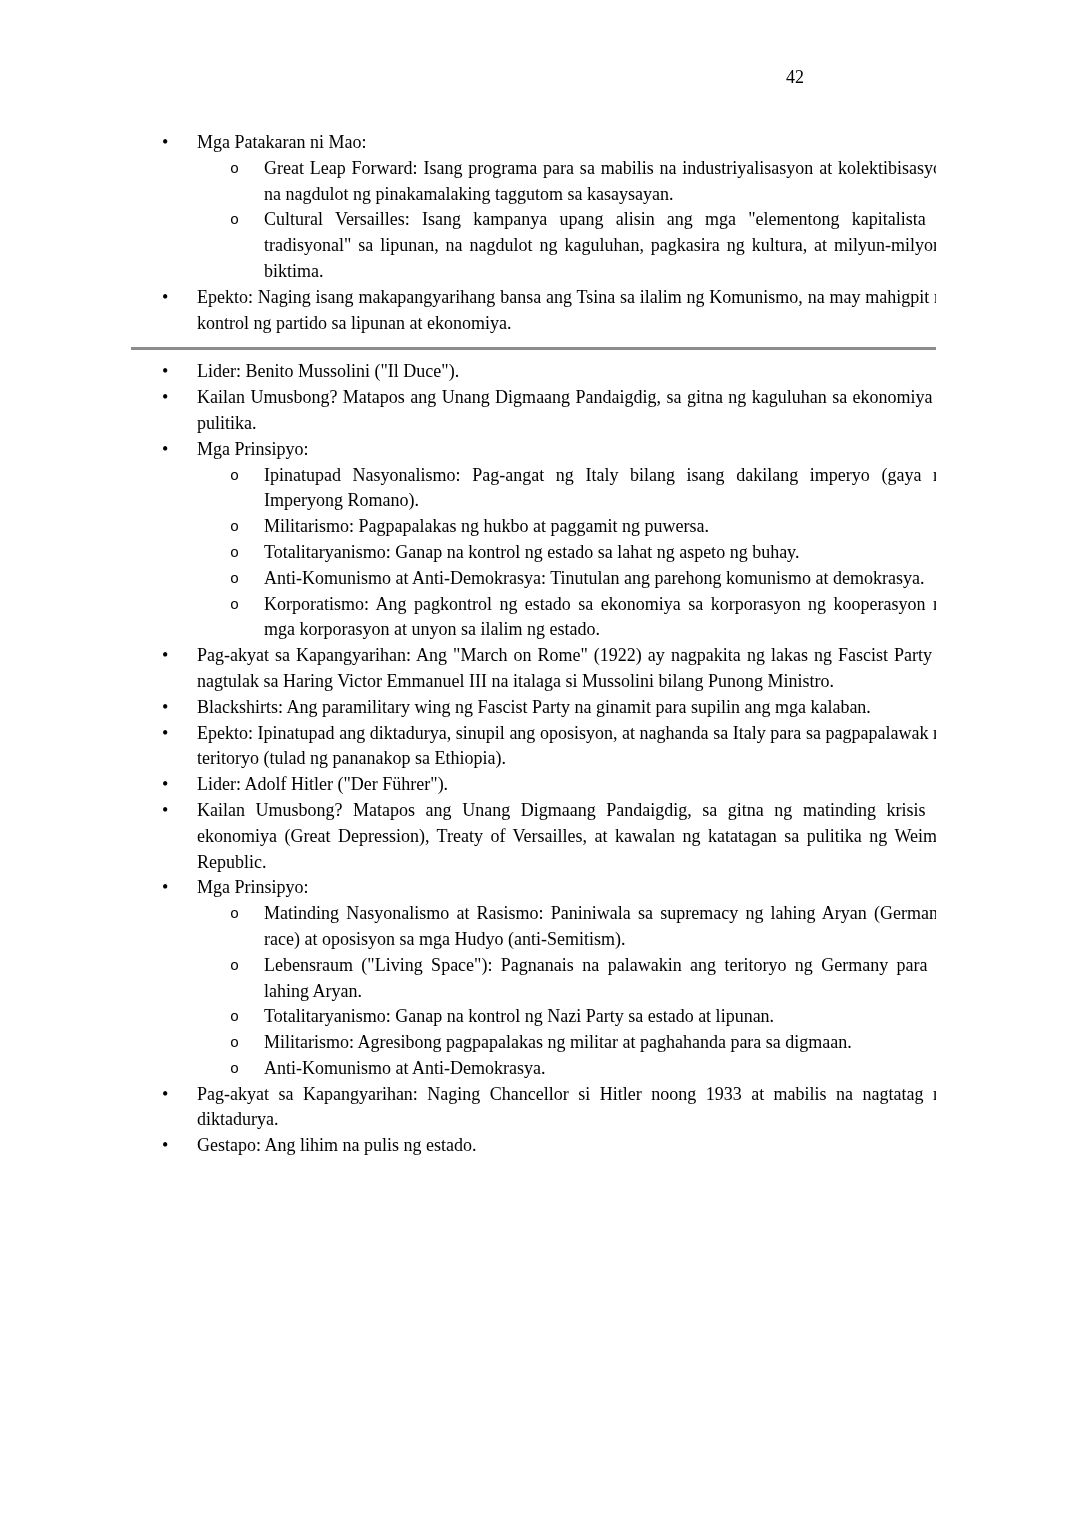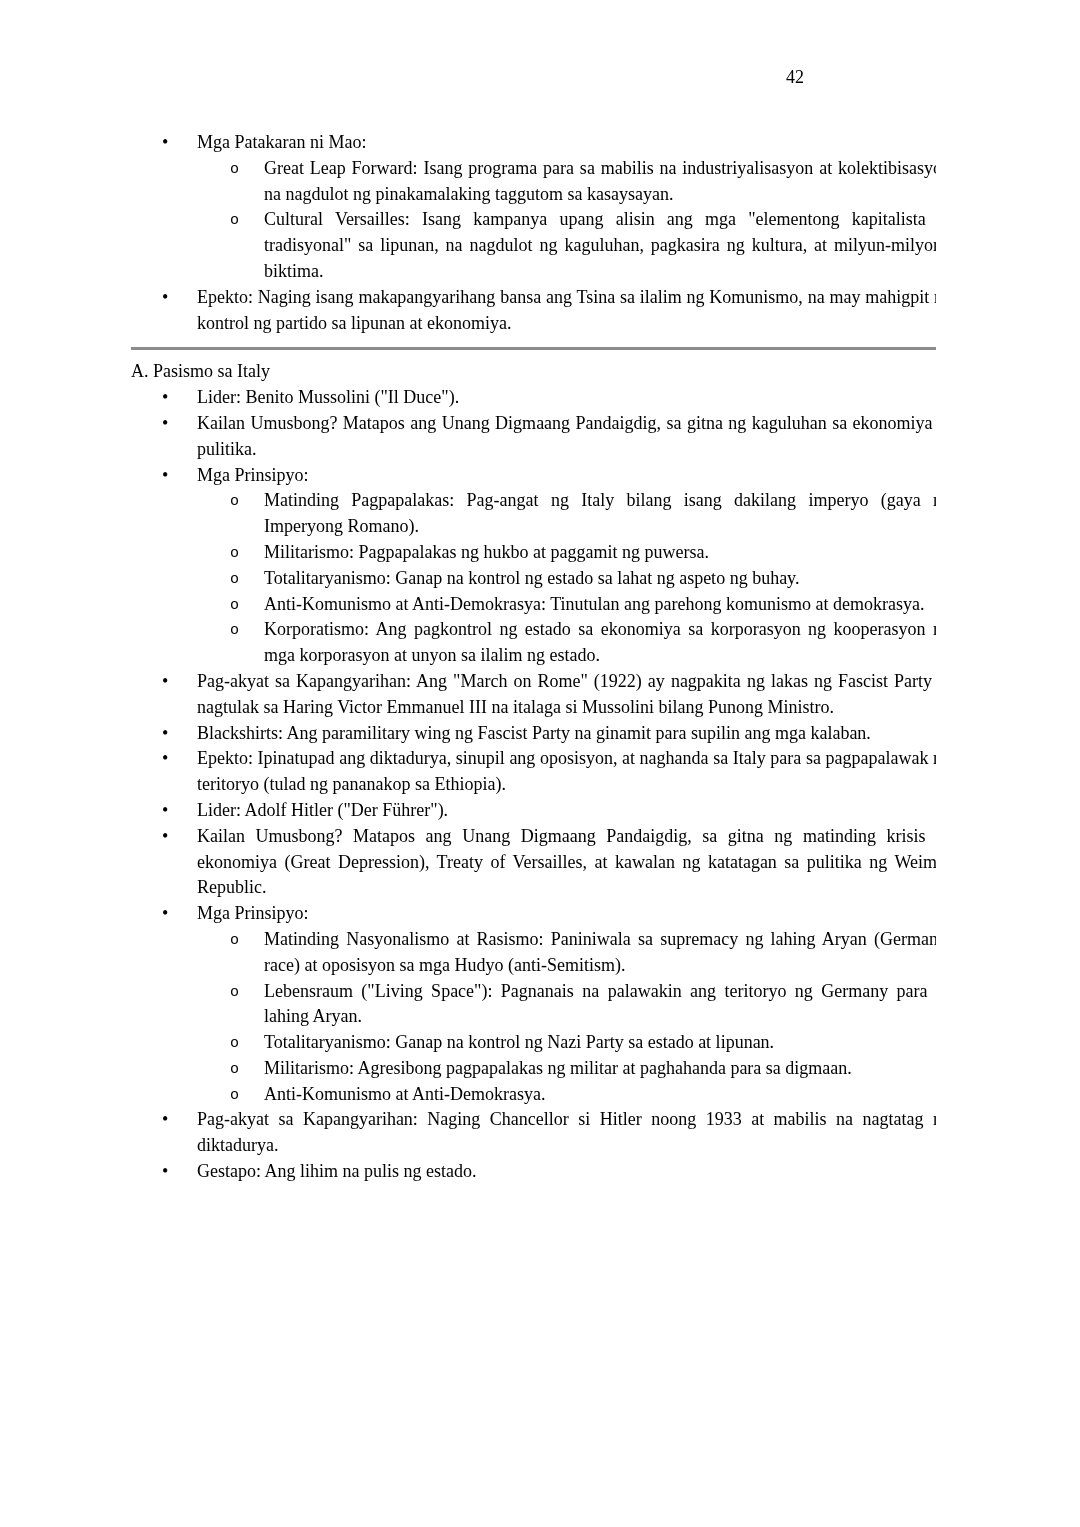--- a/index.html
+++ b/index.html
@@ -60,25 +60,24 @@
 <body>
 
 <div class="page">
   <div class="page-number">42</div>
   <div class="doc">
       <div class="block b1"><span class="marker">•</span><b>Mga Patakaran ni Mao:</b></div>
       <div class="block b2"><span class="marker">o</span><b>Great Leap Forward:</b><span> Isang programa para sa mabilis na industriyalisasyon at kolektibisasyon na nagdulot ng pinakamalaking taggutom sa kasaysayan.</span></div>
       <div class="block b2"><span class="marker">o</span><b>Cultural Versailles:</b><span> Isang kampanya upang alisin ang mga "elementong kapitalista at tradisyonal" sa lipunan, na nagdulot ng kaguluhan, pagkasira ng kultura, at milyun-milyong biktima.</span></div>
       <div class="block b1"><span class="marker">•</span><b>Epekto:</b><span> Naging isang makapangyarihang bansa ang Tsina sa ilalim ng Komunismo, na may mahigpit na kontrol ng partido sa lipunan at ekonomiya.</span></div>
       <div class="rule" style="border-top-color: rgb(140, 140, 140);"></div>
-      <div class="block p"><b>A. Pasismo sa Italy</b></div>
       <div class="block b1"><span class="marker">•</span><b>Lider: Benito Mussolini</b><span> ("Il Duce").</span></div>
       <div class="block b1"><span class="marker">•</span><b>Kailan Umusbong?</b><span> Matapos ang Unang Digmaang Pandaigdig, sa gitna ng kaguluhan sa ekonomiya at pulitika.</span></div>
       <div class="block b1"><span class="marker">•</span><b>Mga Prinsipyo:</b></div>
-      <div class="block b2"><span class="marker">o</span><b>Matinding Pagpapalakas:</b><span> Pag-angat ng Italy bilang isang dakilang imperyo (gaya ng Imperyong Romano).</span></div>
+      <div class="block b2"><span class="marker">o</span><b>Ipinatupad Nasyonalismo:</b><span> Pag-angat ng Italy bilang isang dakilang imperyo (gaya ng Imperyong Romano).</span></div>
       <div class="block b2"><span class="marker">o</span><b>Militarismo:</b><span> Pagpapalakas ng hukbo at paggamit ng puwersa.</span></div>
       <div class="block b2"><span class="marker">o</span><b>Totalitaryanismo:</b><span> Ganap na kontrol ng estado sa lahat ng aspeto ng buhay.</span></div>
       <div class="block b2"><span class="marker">o</span><b>Anti-Komunismo at Anti-Demokrasya:</b><span> Tinutulan ang parehong komunismo at demokrasya.</span></div>
       <div class="block b2"><span class="marker">o</span><b>Korporatismo:</b><span> Ang pagkontrol ng estado sa ekonomiya sa korporasyon ng kooperasyon ng mga korporasyon at unyon sa ilalim ng estado.</span></div>
       <div class="block b1"><span class="marker">•</span><b>Pag-akyat sa Kapangyarihan:</b><span> Ang "March on Rome" (1922) ay nagpakita ng lakas ng Fascist Party at nagtulak sa Haring Victor Emmanuel III na italaga si Mussolini bilang Punong Ministro.</span></div>
       <div class="block b1"><span class="marker">•</span><b>Blackshirts:</b><span> Ang paramilitary wing ng Fascist Party na ginamit para supilin ang mga kalaban.</span></div>
       <div class="block b1"><span class="marker">•</span><b>Epekto:</b><span> Ipinatupad ang diktadurya, sinupil ang oposisyon, at naghanda sa Italy para sa pagpapalawak ng teritoryo (tulad ng pananakop sa Ethiopia).</span></div>
       <div class="block b1"><span class="marker">•</span><b>Lider: Adolf Hitler</b><span> ("Der Führer").</span></div>
       <div class="block b1"><span class="marker">•</span><b>Kailan Umusbong?</b><span> Matapos ang Unang Digmaang Pandaigdig, sa gitna ng matinding krisis sa ekonomiya (Great Depression), Treaty of Versailles, at kawalan ng katatagan sa pulitika ng Weimar Republic.</span></div>
       <div class="block b1"><span class="marker">•</span><b>Mga Prinsipyo:</b></div>

